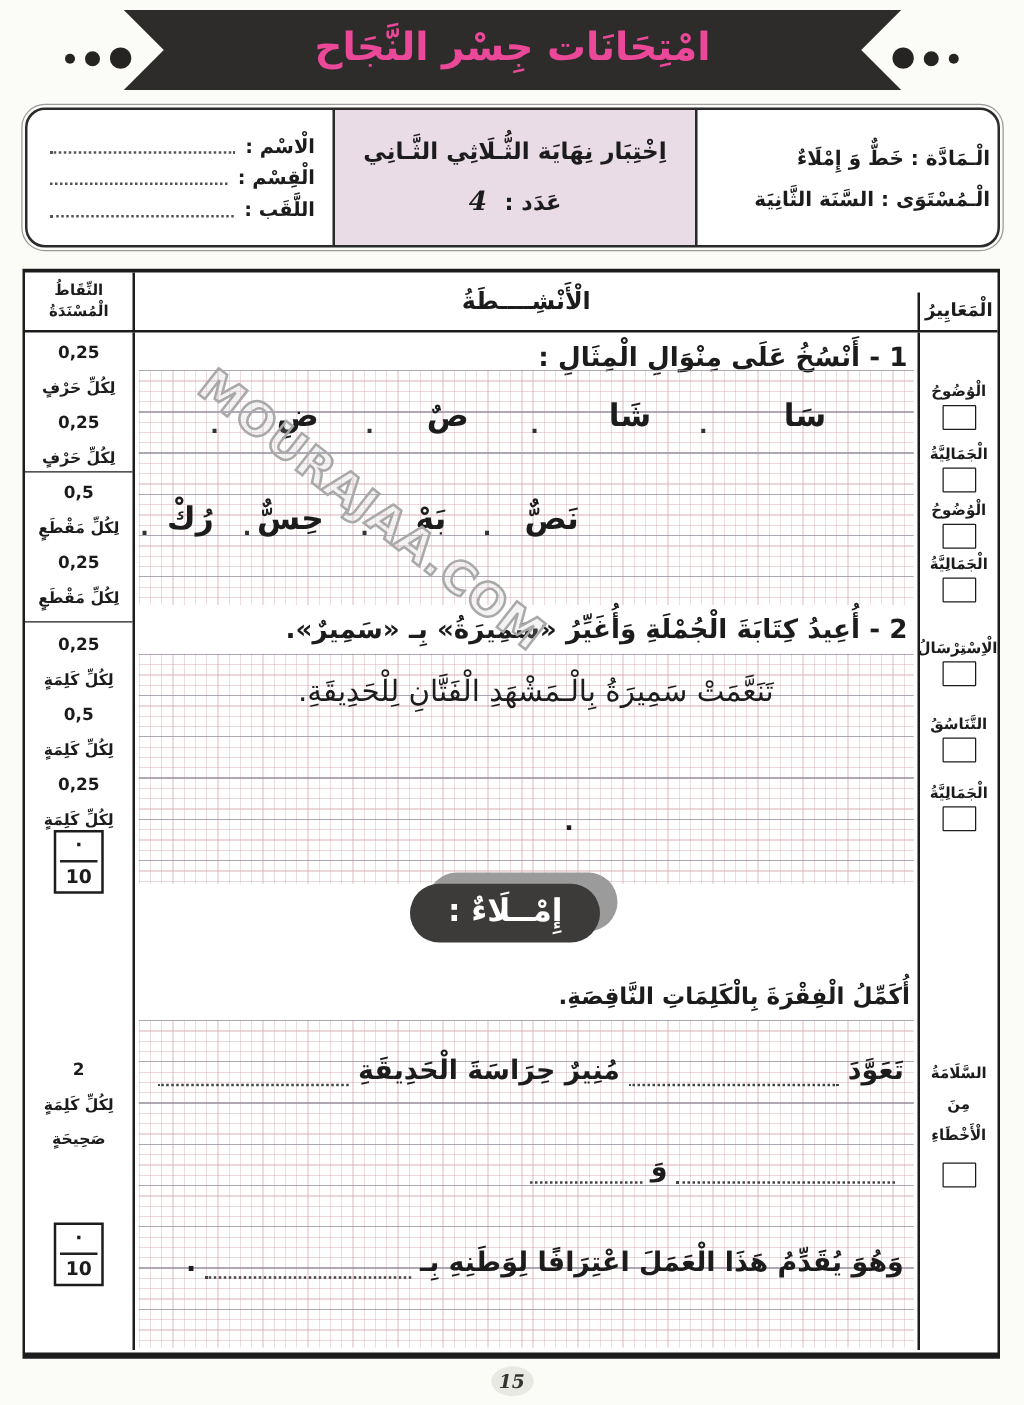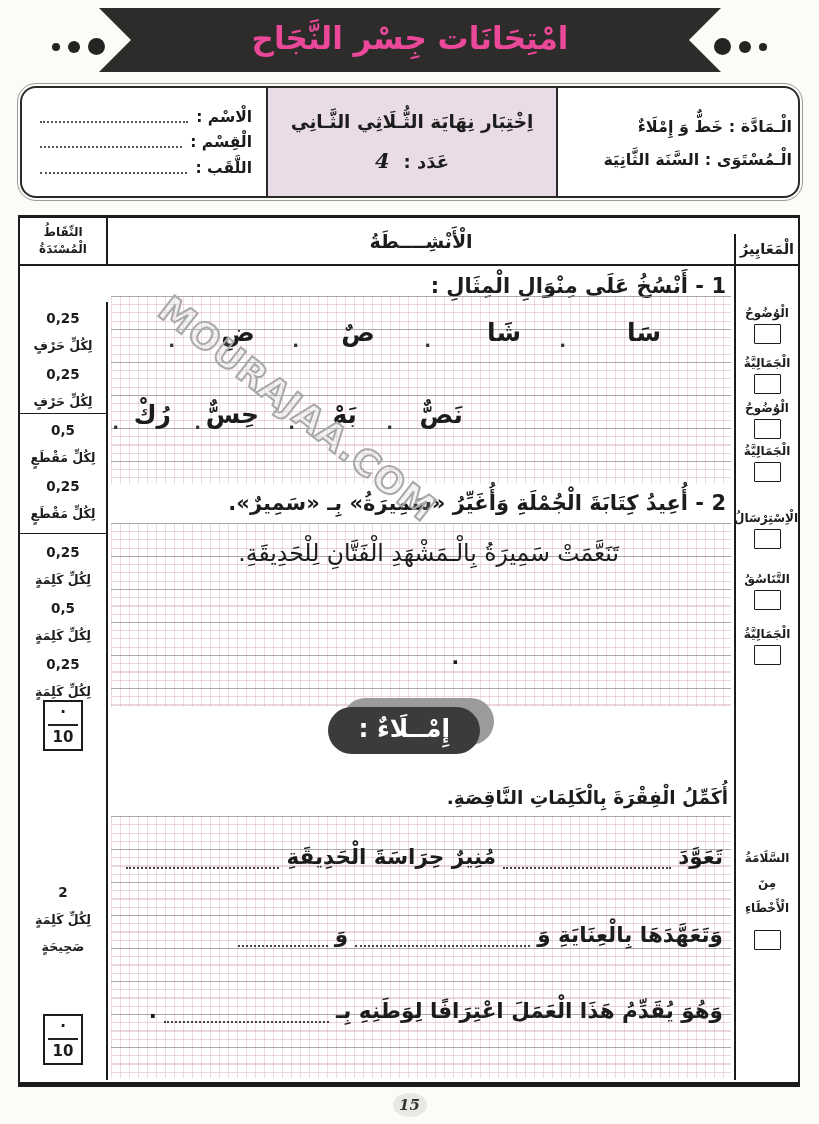--- a/index.html
+++ b/index.html
@@ -50,21 +50,21 @@
   .main-table{position:absolute;top:215px;left:18px;width:782px;height:872px;
     border:2px solid var(--ink);border-top-width:3px;border-bottom-width:5px;background:#fff;}
   .thead{display:flex;height:48px;border-bottom:2px solid var(--ink);}
   .th{display:flex;align-items:center;justify-content:center;font-weight:bold;text-align:center;}
   .th-criteria{width:64px;border-left:2px solid var(--ink);font-size:14.5px;margin-top:16px;}
   .th-activities{flex:1;font-size:19px;}
   .th-points{width:88px;border-right:2px solid var(--ink);font-size:12px;line-height:1.45;flex-direction:column;}
   .tbody{display:flex;height:814px;}
   .criteria-col{width:64px;border-left:2px solid var(--ink);position:relative;}
   .activities-col{flex:1;position:relative;}
-  .points-col{width:88px;border-right:2px solid var(--ink);position:relative;margin-top:36px;}
+  .points-col{width:88px;border-right:2px solid var(--ink);position:relative;}
 
   
   .pts-sec{position:absolute;left:0;width:100%;text-align:center;font-weight:bold;font-size:12.5px;line-height:2.15;}
   .pts-sec .num{font-size:13.5px;}
   .pts-sec1{top:2px;height:110px;border-bottom:1.5px solid var(--ink);}
   .pts-sec2{top:114px;height:118px;border-bottom:1.5px solid var(--ink);}
   .pts-sec3{top:236px;}
   .pts-sec4{top:576px;}
   .score-box{position:absolute;left:50%;transform:translateX(-50%);width:40px;border:2px solid var(--ink);background:#fff;text-align:center;}
   .score-box .frac-top{height:22px;font-size:15px;font-weight:bold;line-height:20px;}
@@ -244,21 +244,20 @@
         <div class="instruction">أُكَمِّلُ الْفِقْرَةَ بِالْكَلِمَاتِ النَّاقِصَةِ.</div>
 
         <div class="grid-paper grid3">
           <div class="dline dl1">
             <span>تَعَوَّدَ</span>
             <span class="blank b170"></span>
             <span>مُنِيرٌ حِرَاسَةَ الْحَدِيقَةِ</span>
             <span class="blank b155"></span>
           </div>
           <div class="dline dl2">
-            <span>وَتَعَهَّدَهَا بِالْعِنَايَةِ وَ</span>
             <span class="blank b175"></span>
             <span>وَ</span>
             <span class="blank b90"></span>
           </div>
           <div class="dline dl3">
             <span>وَهُوَ يُقَدِّمُ هَذَا الْعَمَلَ اعْتِرَافًا لِوَطَنِهِ بِـ</span>
             <span class="blank b165"></span>
             <span>.</span>
           </div>
         </div>

